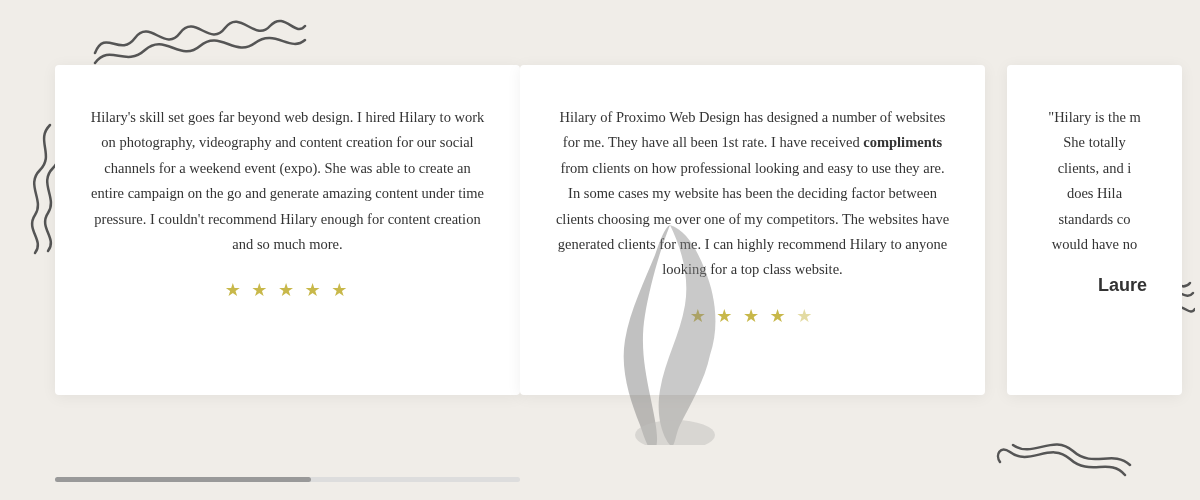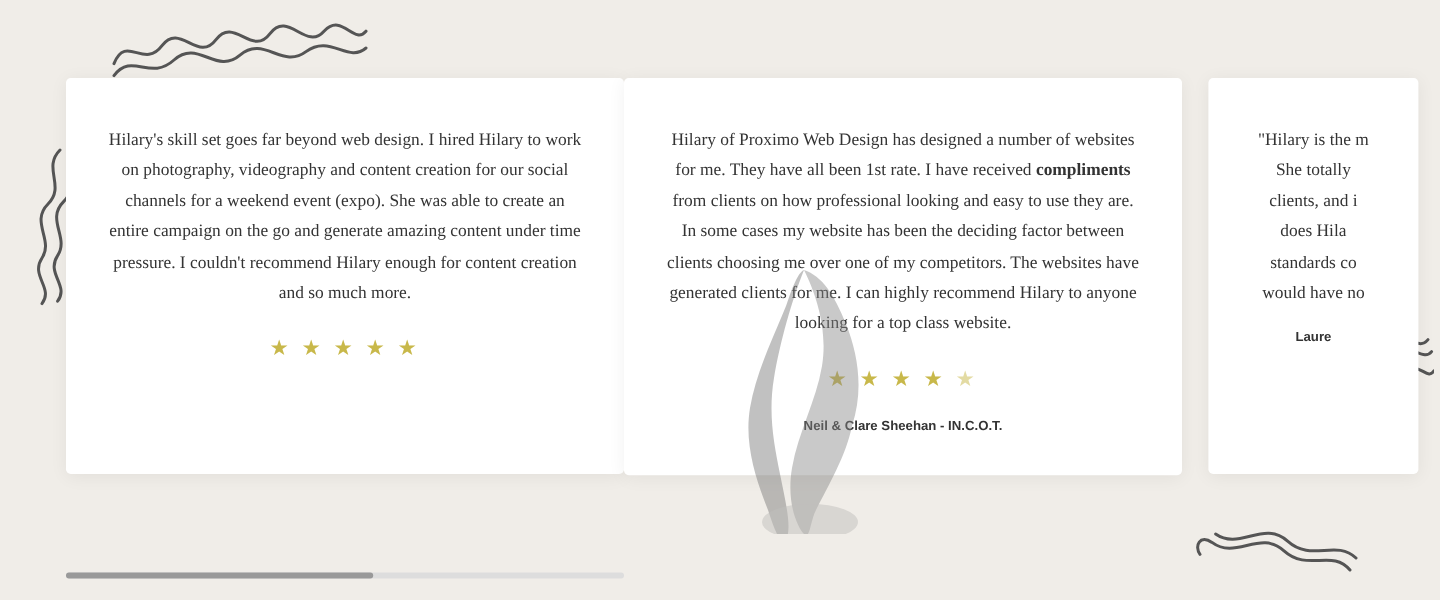--- a/index.html
+++ b/index.html
@@ -92,24 +92,25 @@
       letter-spacing: 3px;
       margin-bottom: 22px;
     }
 
     .star-empty {
       color: #c8b84a;
       opacity: 0.5;
     }
 
     .testimonial-author {
-      font-size: 11px;
+      font-size: 18px;
       font-weight: bold;
       color: #333;
       font-family: Arial, sans-serif;
+      text-align: right;
     }
 
     
     .scroll-bar-container {
       position: absolute;
       bottom: 18px;
       left: 55px;
       width: 465px;
       height: 5px;
       background: #ddd;
@@ -178,21 +179,20 @@
       </div>
     </div>
 
     <div class="testimonial-card card-2">
       <p class="testimonial-text">
         Hilary of Proximo Web Design has designed a number of websites for me. They have all been 1st rate. I have received <strong>compliments</strong> from clients on how professional looking and easy to use they are. In some cases my website has been the deciding factor between clients choosing me over one of my competitors. The websites have generated clients for me. I can highly recommend Hilary to anyone looking for a top class website.
       </p>
       <div class="stars">
         ★ ★ ★ ★ <span class="star-empty">★</span>
       </div>
-      <div class="testimonial-author">Neil &amp; Clare Sheehan - IN.C.O.T.</div>
     </div>
 
     <div class="testimonial-card card-3">
       <p class="card-3-text">
         "Hilary is the m<br>
         She totally<br>
         clients, and i<br>
         does Hila<br>
         standards co<br>
         would have no

